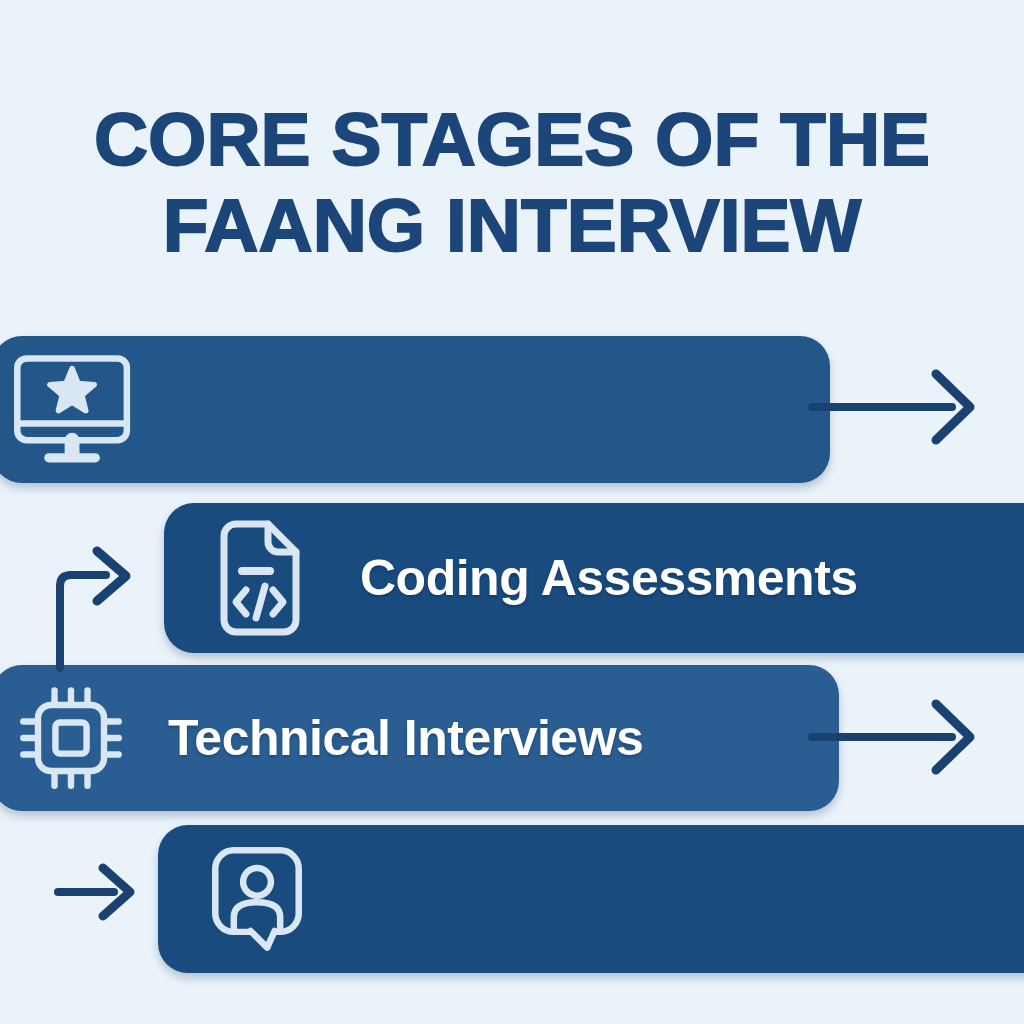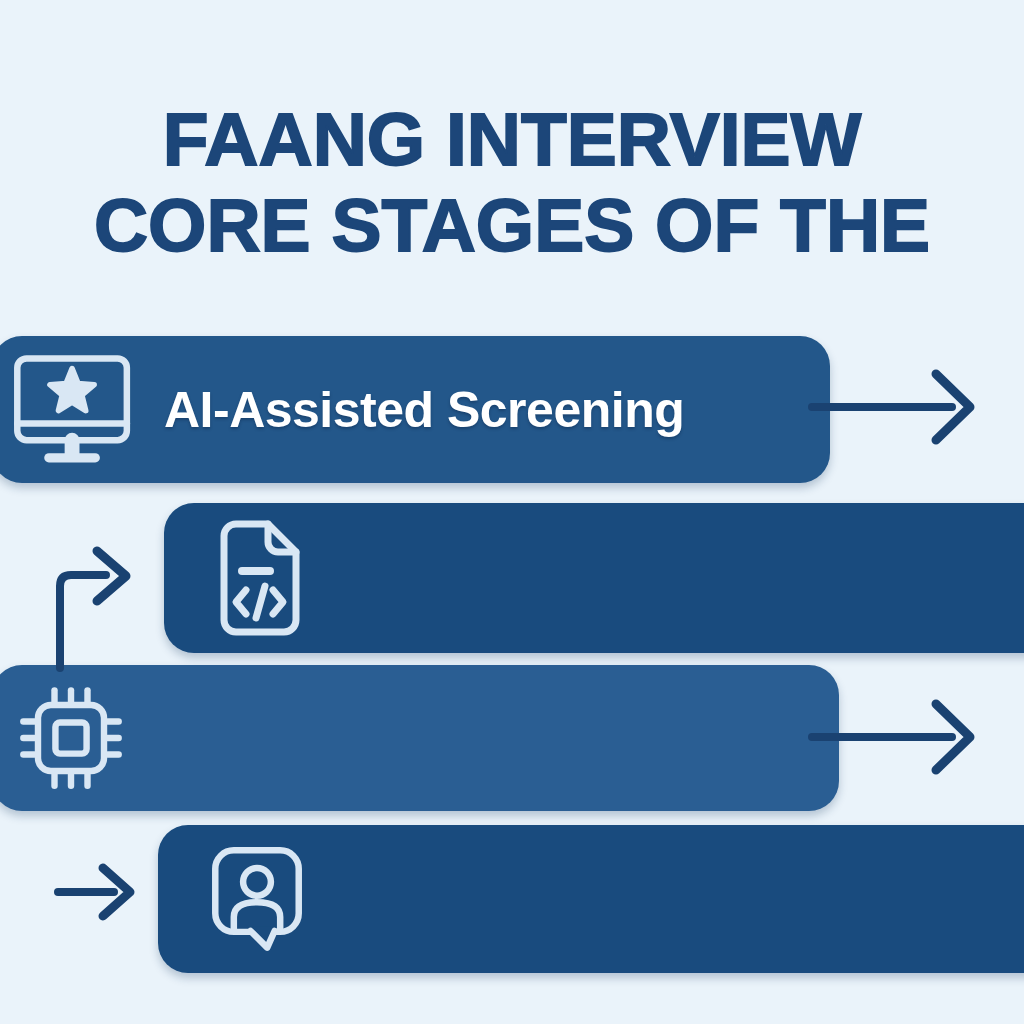--- a/index.html
+++ b/index.html
@@ -60,48 +60,48 @@
                   stroke-width: 8; stroke-linecap: round; stroke-linejoin: round; }
   .arrow-head { stroke-width: 9; }
   .tail-fill { fill: var(--bar-color-b, #194b7e); }
 </style>
 </head>
 <body>
 
 <div class="canvas">
 
   <div class="title">
+    <div>CORE STAGES OF THE</div>
     <div>FAANG INTERVIEW</div>
-    <div>CORE STAGES OF THE</div>
   </div>
 
   <div class="bar bar1">
     <span class="icon-box">
       <svg viewBox="0 0 140 125" xmlns="http://www.w3.org/2000/svg">
         <rect class="ic" x="10" y="8" width="118" height="88" rx="10"></rect>
         <line class="ic" x1="10" y1="78" x2="128" y2="78"></line>
         <line class="ic" x1="69" y1="96" x2="69" y2="110" style="stroke-width:16"></line>
         <line class="ic" x1="44" y1="115" x2="94" y2="115" style="stroke-width:10"></line>
         <polygon class="ic-fill" points="69,19 75.5,35.1 92.8,36.3 79.5,47.4 83.7,64.2 69,55 54.3,64.2 58.5,47.4 45.2,36.3 62.5,35.1"></polygon>
       </svg>
     </span>
-    <span class="label">AI-Assisted Screening</span>
   </div>
 
   <div class="bar bar2">
     <span class="icon-box">
       <svg viewBox="0 0 100 125" xmlns="http://www.w3.org/2000/svg">
         <path class="ic" d="M26 8 H58 L86 36 V104 A12 12 0 0 1 74 116 H26 A12 12 0 0 1 14 104 V20 A12 12 0 0 1 26 8 Z"></path>
         <path class="ic" d="M58 8 V26 A10 10 0 0 0 68 36 H86"></path>
         <line class="ic" x1="32" y1="55" x2="60" y2="55" style="stroke-width:8"></line>
         <path class="ic" d="M36 74 L26 86 L36 98"></path>
         <line class="ic" x1="55" y1="70" x2="46" y2="102"></line>
         <path class="ic" d="M63 74 L73 86 L63 98"></path>
       </svg>
     </span>
+    <span class="label">Coding Assessments</span>
   </div>
 
   <div class="bar bar3">
     <span class="icon-box">
       <svg viewBox="0 0 120 120" xmlns="http://www.w3.org/2000/svg">
         <rect class="ic" x="24" y="24" width="72" height="72" rx="14"></rect>
         <rect class="ic" x="43" y="43" width="34" height="34" rx="5"></rect>
         <line class="ic" x1="42" y1="8" x2="42" y2="20"></line>
         <line class="ic" x1="60" y1="8" x2="60" y2="20"></line>
         <line class="ic" x1="78" y1="8" x2="78" y2="20"></line>
@@ -109,20 +109,21 @@
         <line class="ic" x1="60" y1="100" x2="60" y2="112"></line>
         <line class="ic" x1="78" y1="100" x2="78" y2="112"></line>
         <line class="ic" x1="8" y1="42" x2="20" y2="42"></line>
         <line class="ic" x1="8" y1="60" x2="20" y2="60"></line>
         <line class="ic" x1="8" y1="78" x2="20" y2="78"></line>
         <line class="ic" x1="100" y1="42" x2="112" y2="42"></line>
         <line class="ic" x1="100" y1="60" x2="112" y2="60"></line>
         <line class="ic" x1="100" y1="78" x2="112" y2="78"></line>
       </svg>
     </span>
+    <span class="label">Technical Interviews</span>
   </div>
 
   <div class="bar bar4">
     <span class="icon-box">
       <svg viewBox="0 0 110 125" xmlns="http://www.w3.org/2000/svg">
         <rect class="ic" x="10" y="10" width="90" height="88" rx="20"></rect>
         <path class="tail-fill" d="M46 92 L66 116 L76 92 Z" stroke="none"></path>
         <path class="ic" d="M48 97 L66 115 L74 97" fill="none"></path>
         <circle class="ic" cx="55" cy="44" r="15"></circle>
         <path class="ic" d="M30 95 V82 Q30 66 55 66 Q80 66 80 82 V95"></path>

